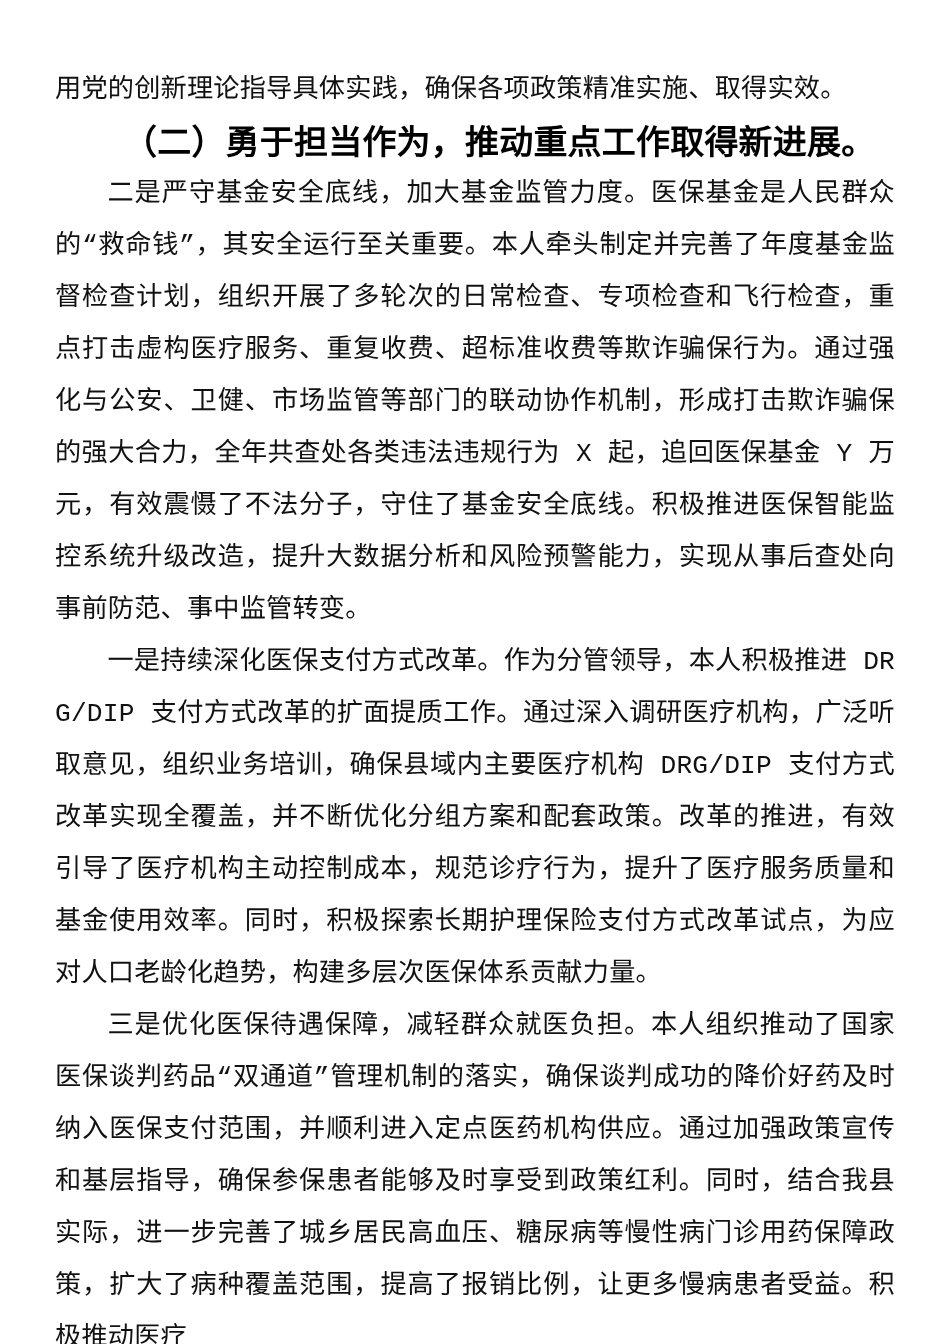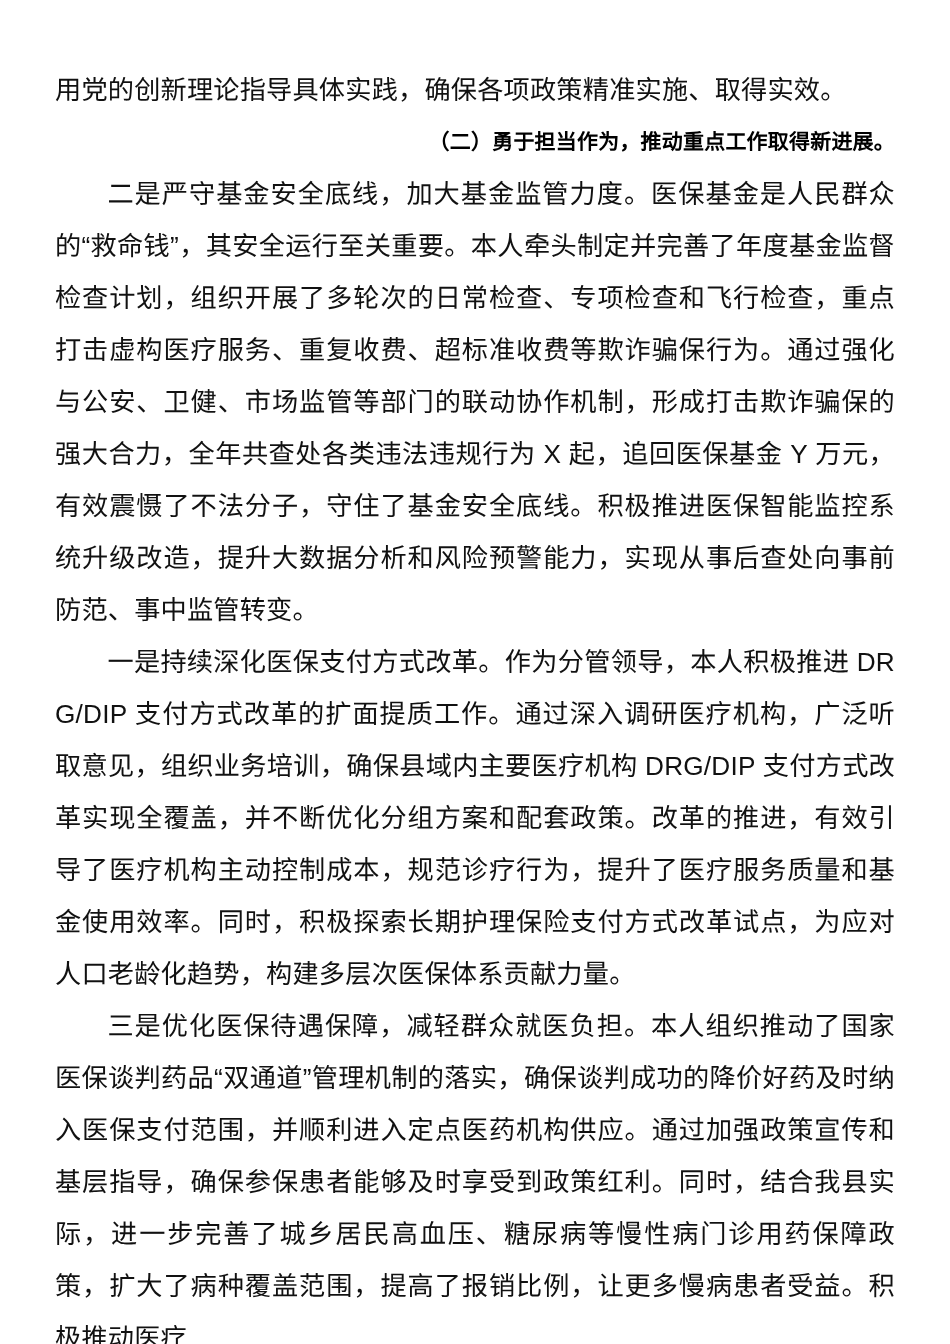--- a/index.html
+++ b/index.html
@@ -35,35 +35,36 @@
     margin: 0;
     padding: 0;
     font-size: 26.2px;
     line-height: 52px;
     letter-spacing: 0.2px;
     text-align: justify;
     text-justify: inter-character;
     text-align-last: left;
     word-break: break-all;
     color: #111111;
+    font-family: Liberation Mono, monospace;
   }
 
   .para.indent {
     text-indent: 2em;
   }
 
   
   .heading {
     margin: 0;
     padding: 0;
-    font-size: 21px;
+    font-size: 34px;
     line-height: 52px;
     font-weight: bold;
     text-indent: 2em;
-    text-align: right;
+    text-align: left;
     letter-spacing: 0.2px;
     color: #000000;
   }
 
   
   .para.cont {
     text-indent: 0;
   }
 </style>
 </head>

